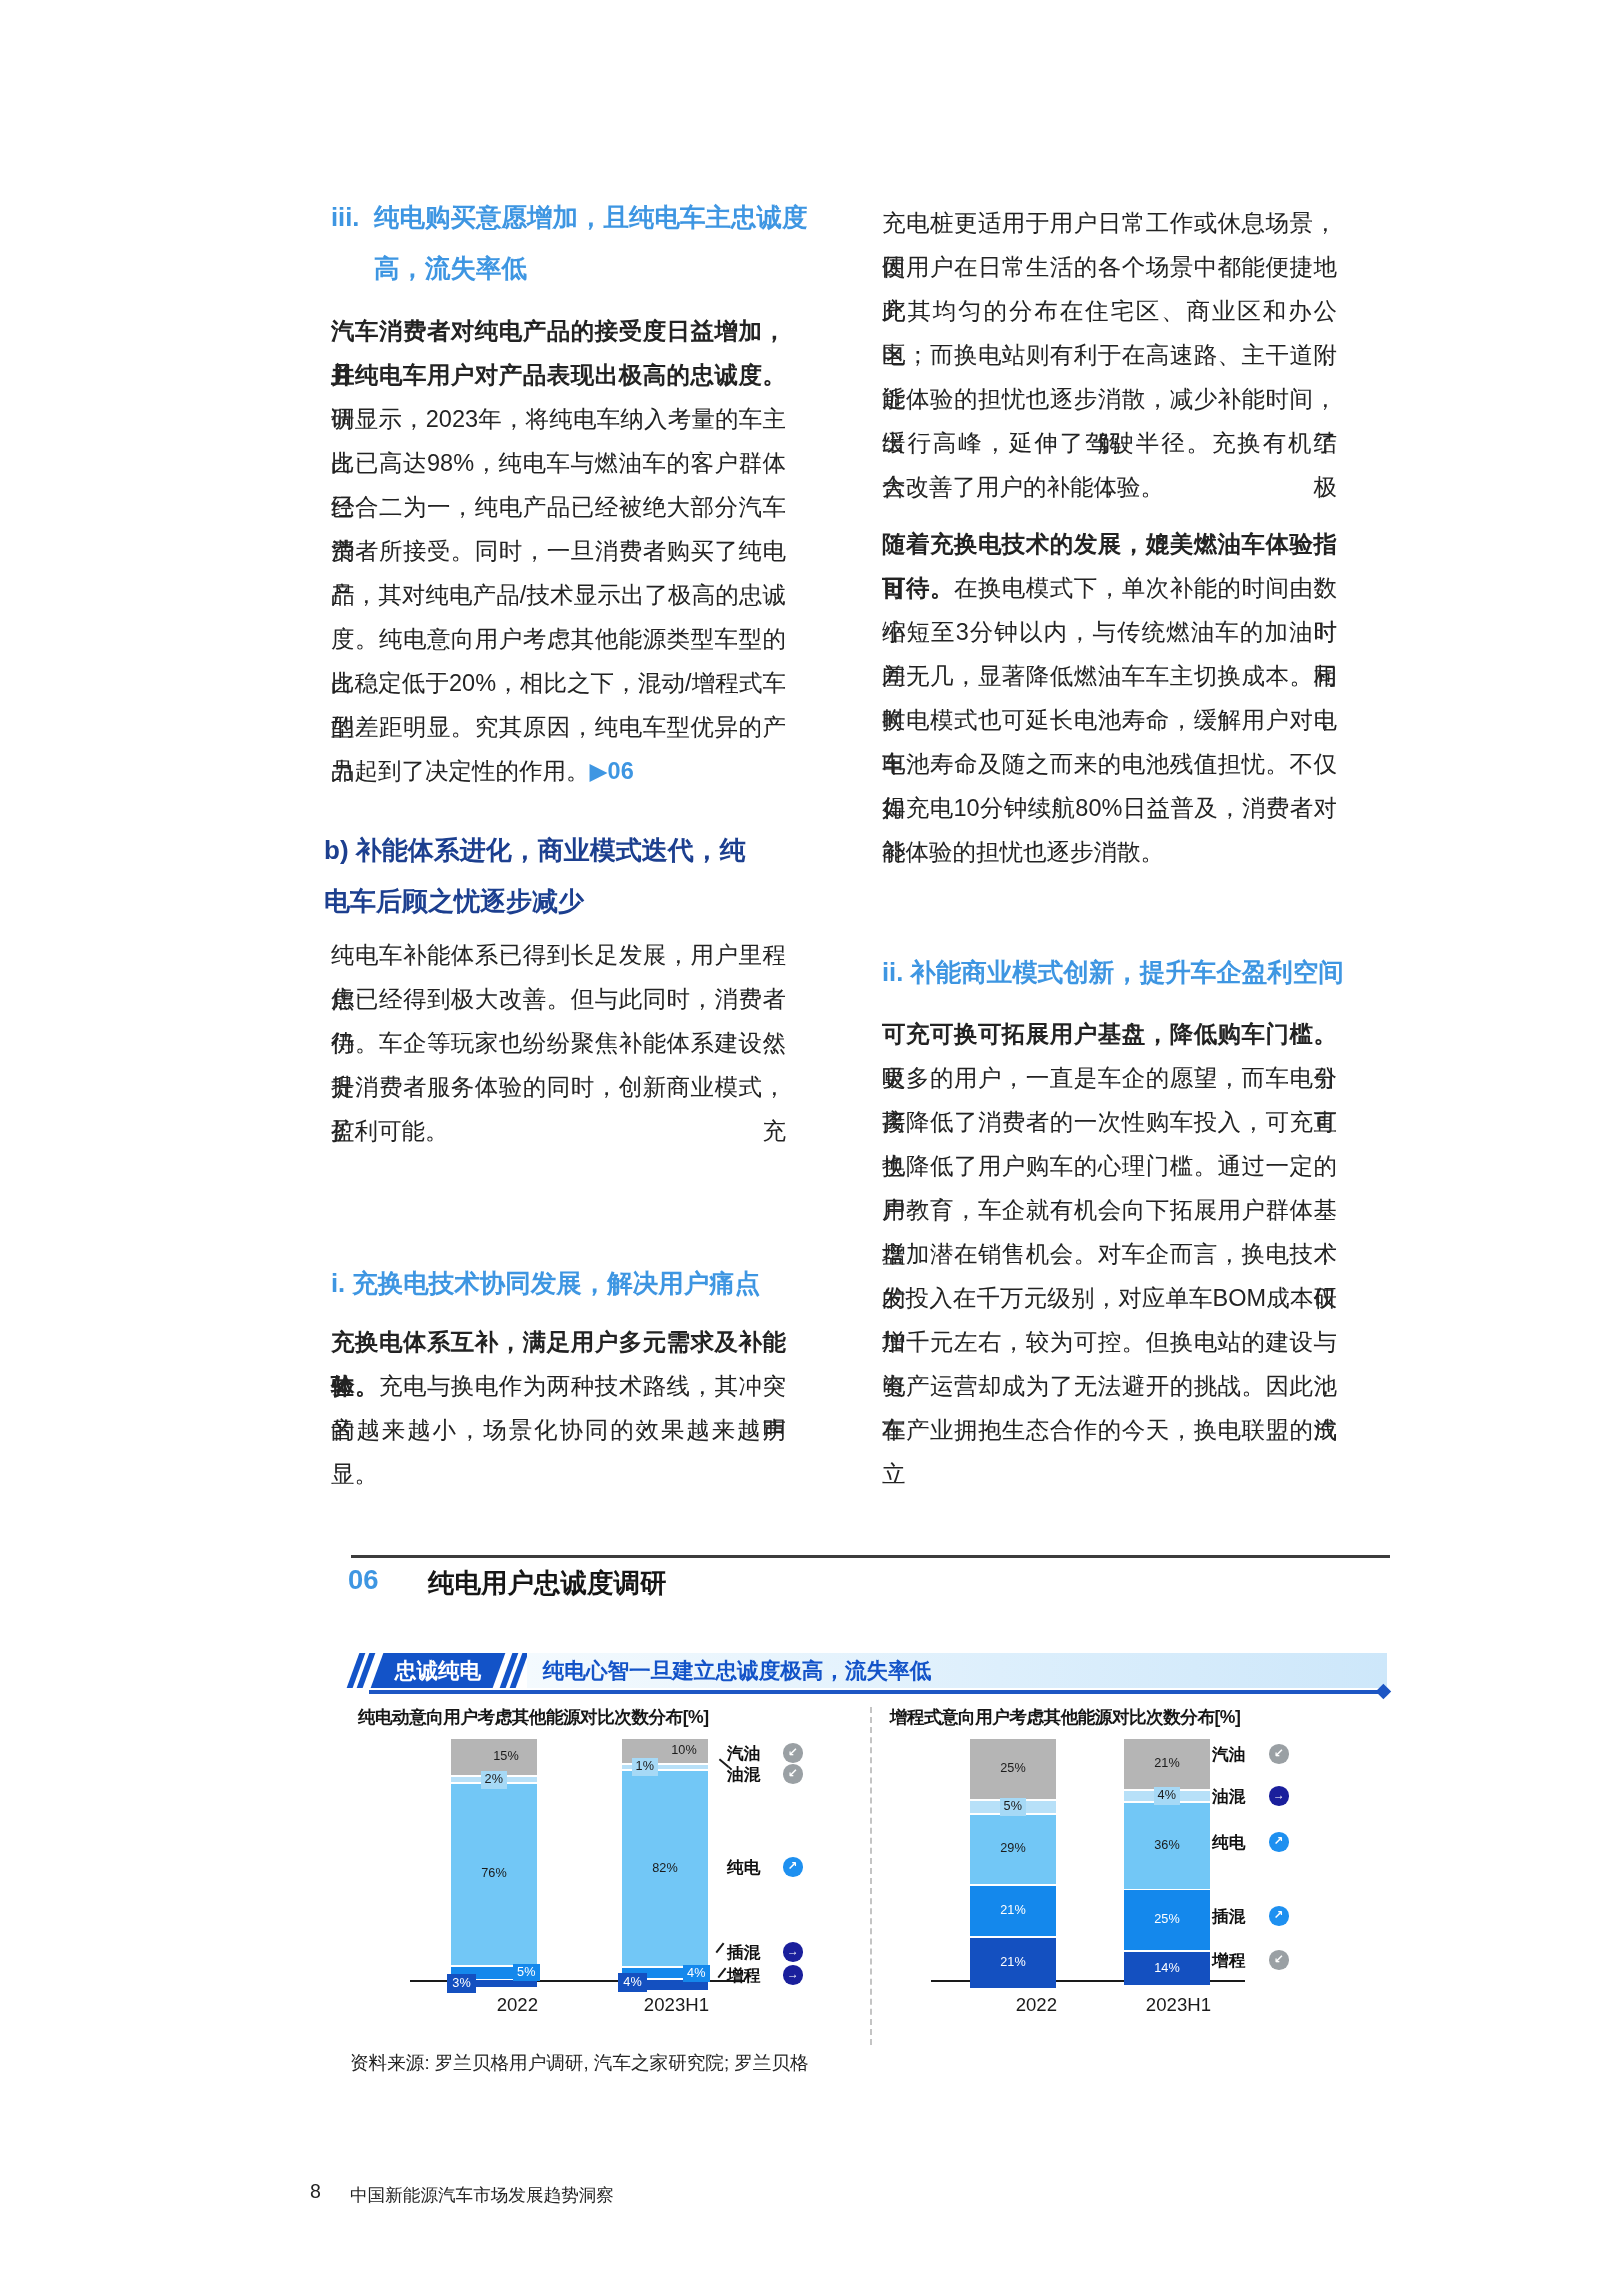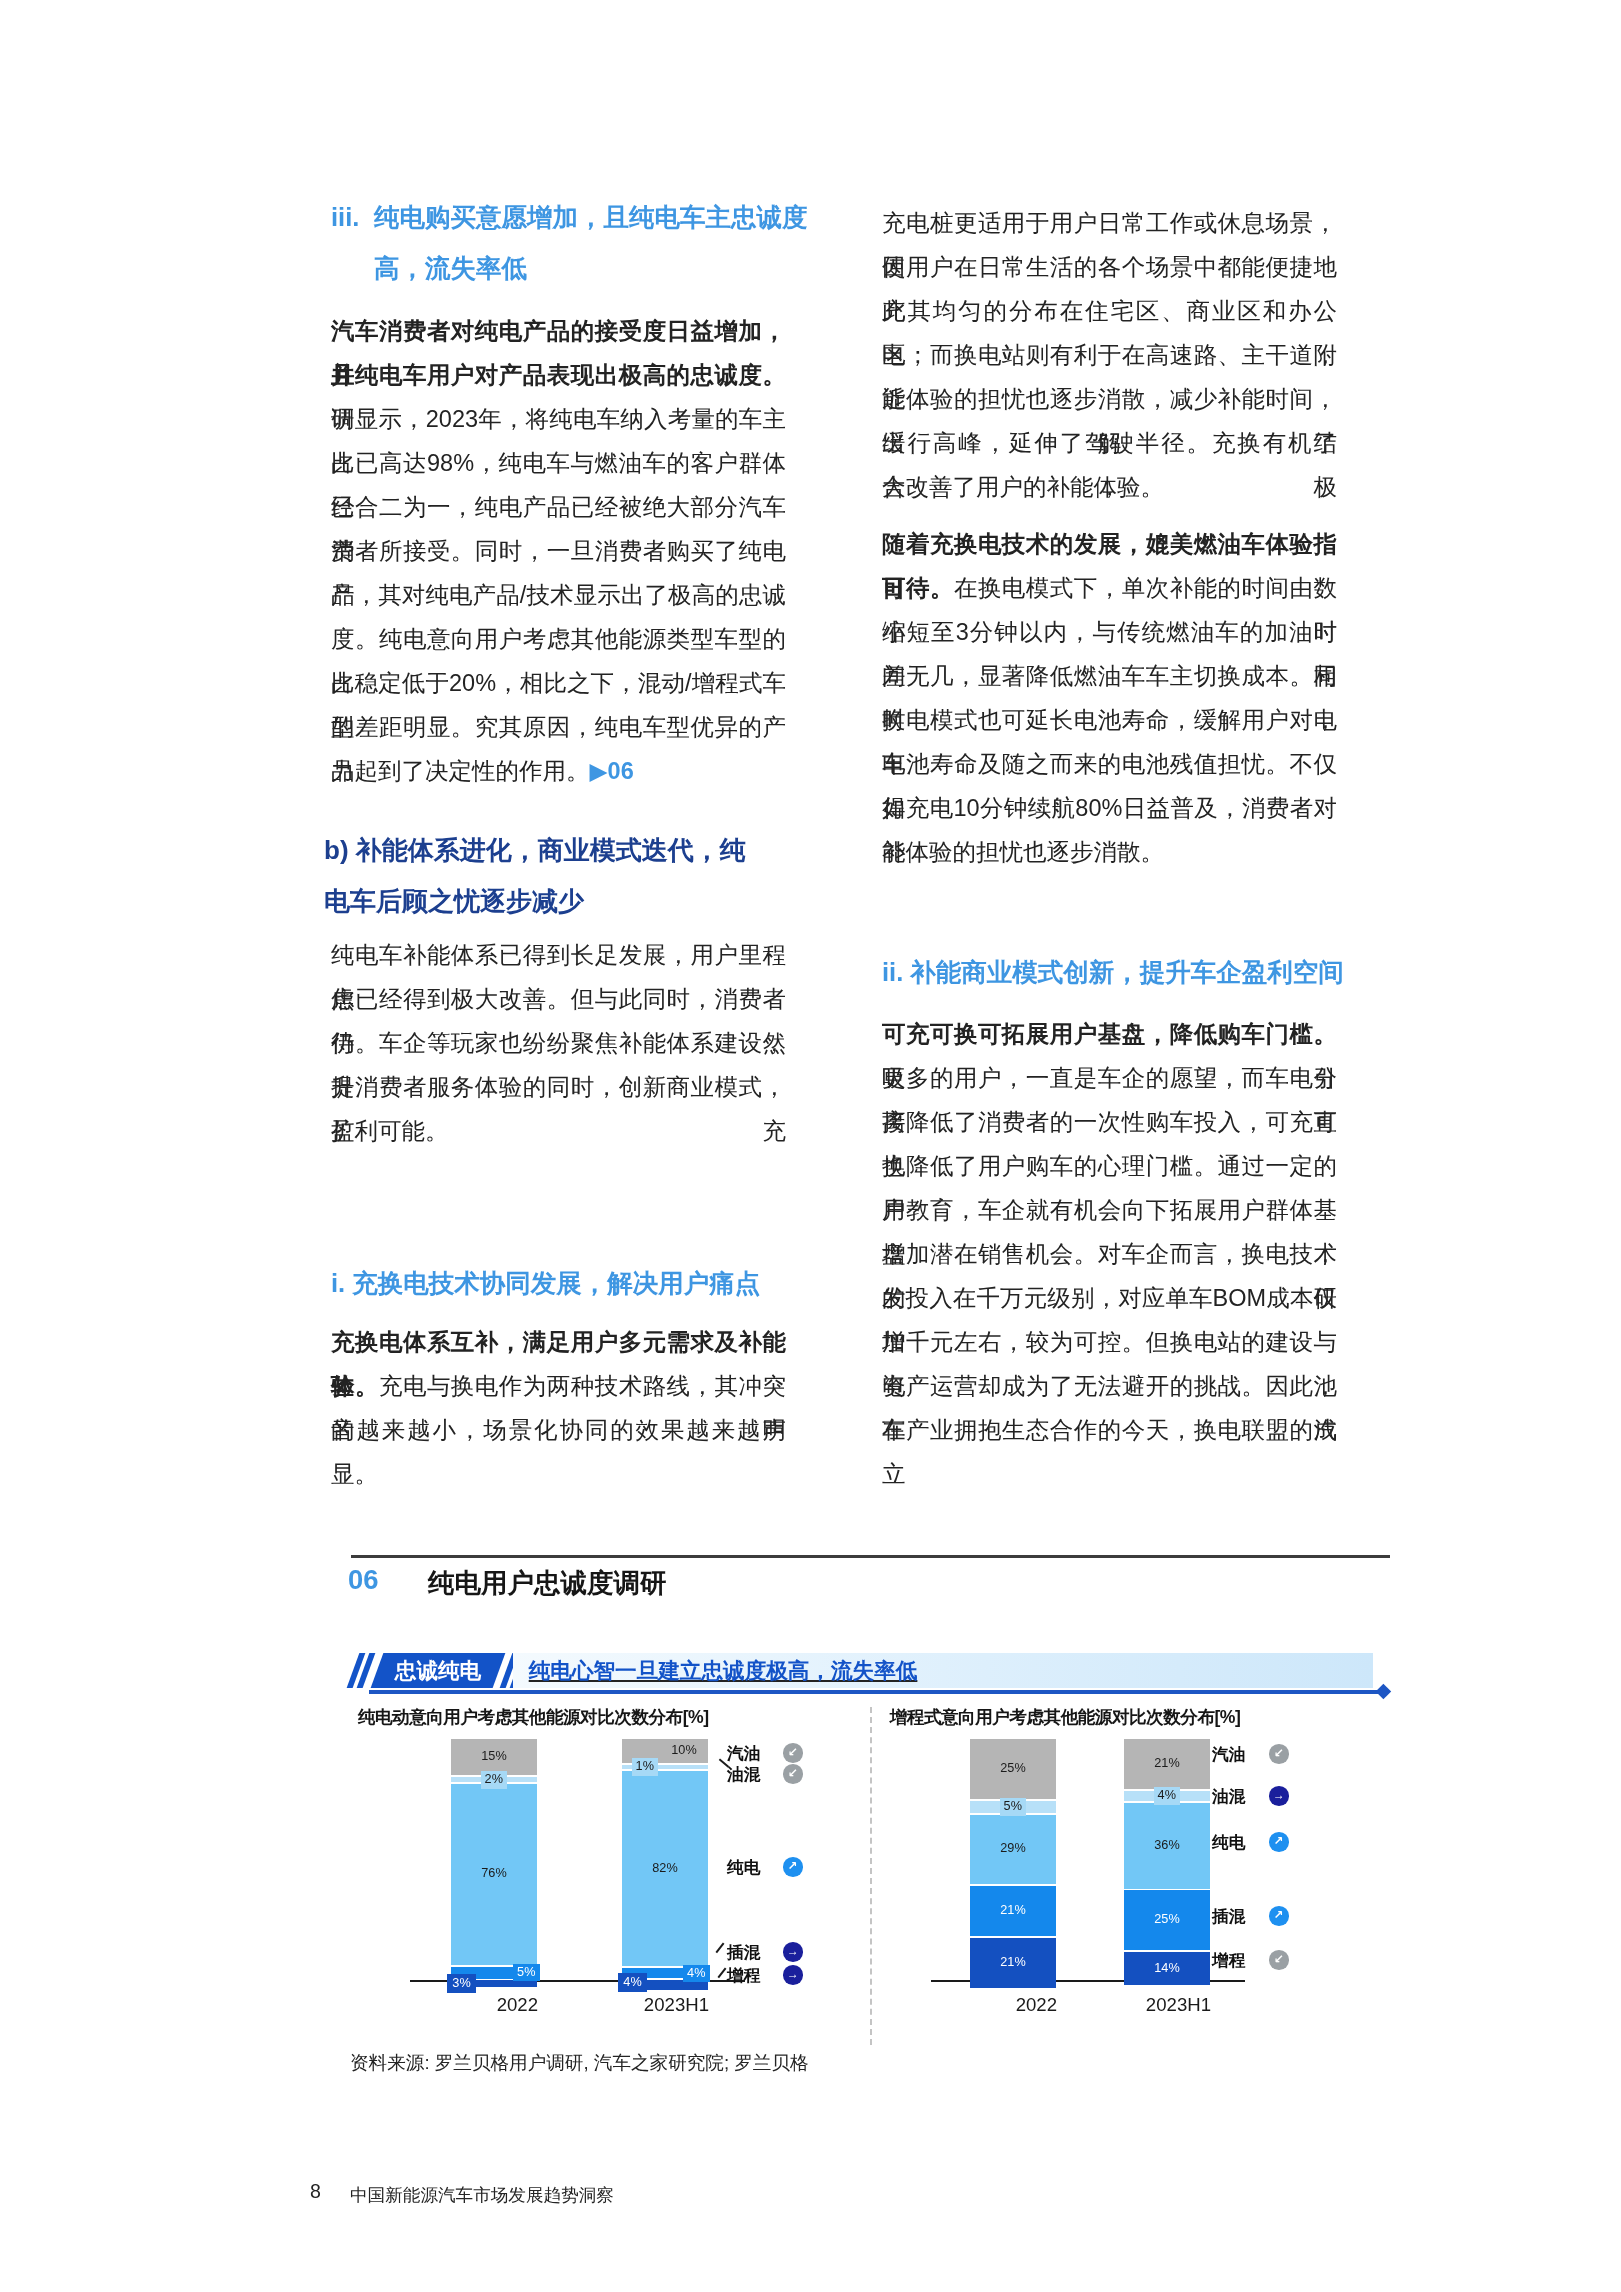--- a/index.html
+++ b/index.html
@@ -131,33 +131,33 @@
   <span class="fig-title" style="left:428px;top:1565px;">纯电用户忠诚度调研</span>
 
   <div class="banner" style="left:351px;top:1653px;width:1041px;">
     <div class="slash" style="left:2px;"></div>
     <div class="slash" style="left:11.8px;"></div>
     <div class="badge" style="left:25.5px;width:122px;">
       <span>忠诚纯电</span>
     </div>
     <div class="slash" style="left:155px;"></div>
     <div class="slash" style="left:165px;"></div>
-    <div class="strip" style="left:162px;width:860px;text-decoration:underline;">
+    <div class="strip" style="left:176px;width:860px;">
       <span>纯电心智一旦建立忠诚度极高，流失率低</span>
     </div>
     <div class="bline" style="left:17.6px;top:37px;width:1015px;"></div>
     <div class="bdot" style="left:1027px;top:33px;"></div>
   </div>
 
   <div class="chart" id="chart0" style="left:351px;top:1703px;">
     <div class="ctitle" style="left:6.9px;">纯电动意向用户考虑其他能源对比次数分布[%]</div>
   <div class="axis" style="left:59px;top:277px;width:335px;"></div>
       <div class="cat" style="left:99px;top:291px;">2022</div>
       <div class="seg" style="left:100px;top:36px;width:86px;height:36px;background:#b5b5b5;"></div>
-      <div class="vlab" style="left:100px;top:46px;width:86px;color:#1b1b1b;">15%</div>
+      <div class="vlab" style="left:112px;top:46px;width:86px;color:#1b1b1b;">15%</div>
       <div class="seg" style="left:100px;top:74px;width:86px;height:4.8px;background:#b7e0f8;"></div>
       <div class="vbox" style="left:130px;top:68px;width:25.5px;height:17.6px;line-height:17.6px;background:#a6d9f6;color:#1b1b1b;">2%</div>
       <div class="seg" style="left:100px;top:81px;width:86px;height:181px;background:#72c7f6;"></div>
       <div class="vlab" style="left:100px;top:163px;width:86px;color:#1b1b1b;">76%</div>
       <div class="seg" style="left:100px;top:264px;width:86px;height:12px;background:#1488ec;"></div>
       <div class="vbox" style="left:162px;top:261px;width:26.5px;height:16.7px;line-height:16.7px;background:#1488ec;color:#fff;">5%</div>
       <div class="seg" style="left:100px;top:277px;width:86px;height:7.2px;background:#1450c0;"></div>
       <div class="vbox" style="left:96px;top:271px;width:29px;height:18.6px;line-height:18.6px;background:#1450c0;color:#fff;">3%</div>
       <div class="cat" style="left:270px;top:291px;">2023H1</div>
       <div class="seg" style="left:271px;top:36px;width:86px;height:24px;background:#b5b5b5;"></div>

